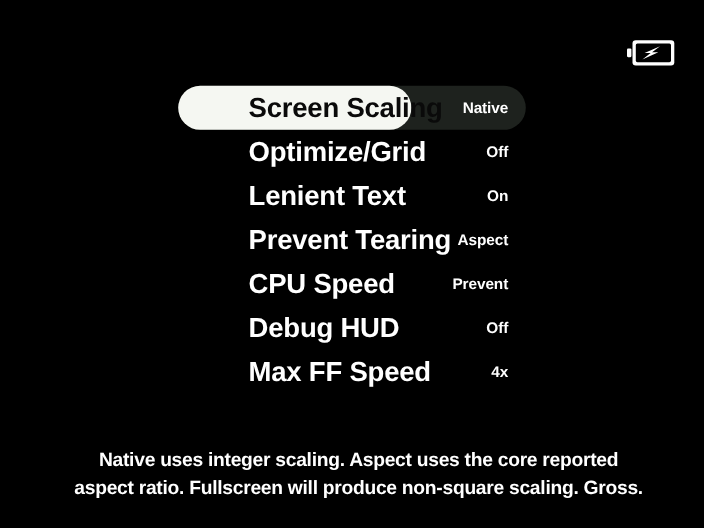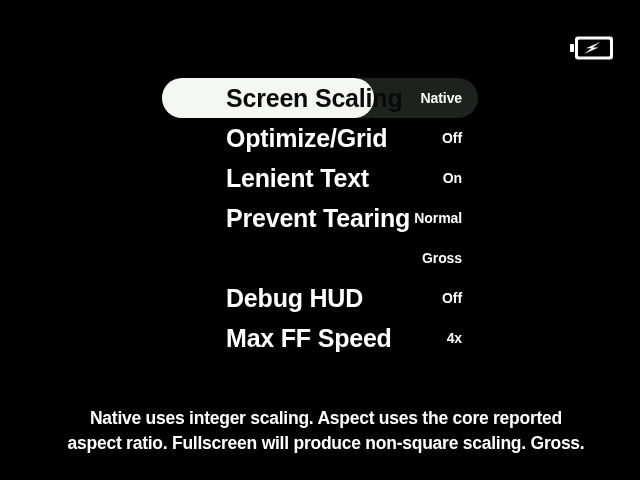--- a/index.html
+++ b/index.html
@@ -156,27 +156,28 @@
   <div class="menu-row">
     <div class="row-inner">
       <span class="row-label">Lenient Text</span>
       <span class="row-value">On</span>
     </div>
   </div>
 
   <div class="menu-row">
     <div class="row-inner">
       <span class="row-label">Prevent Tearing</span>
-      <span class="row-value">Normal</span>
+      <span class="row-value">Aspect</span>
     </div>
   </div>
 
   <div class="menu-row">
     <div class="row-inner">
-      <span class="row-value">Gross</span>
+      <span class="row-label">CPU Speed</span>
+      <span class="row-value">Prevent</span>
     </div>
   </div>
 
   <div class="menu-row">
     <div class="row-inner">
       <span class="row-label">Debug HUD</span>
       <span class="row-value">Off</span>
     </div>
   </div>
 

